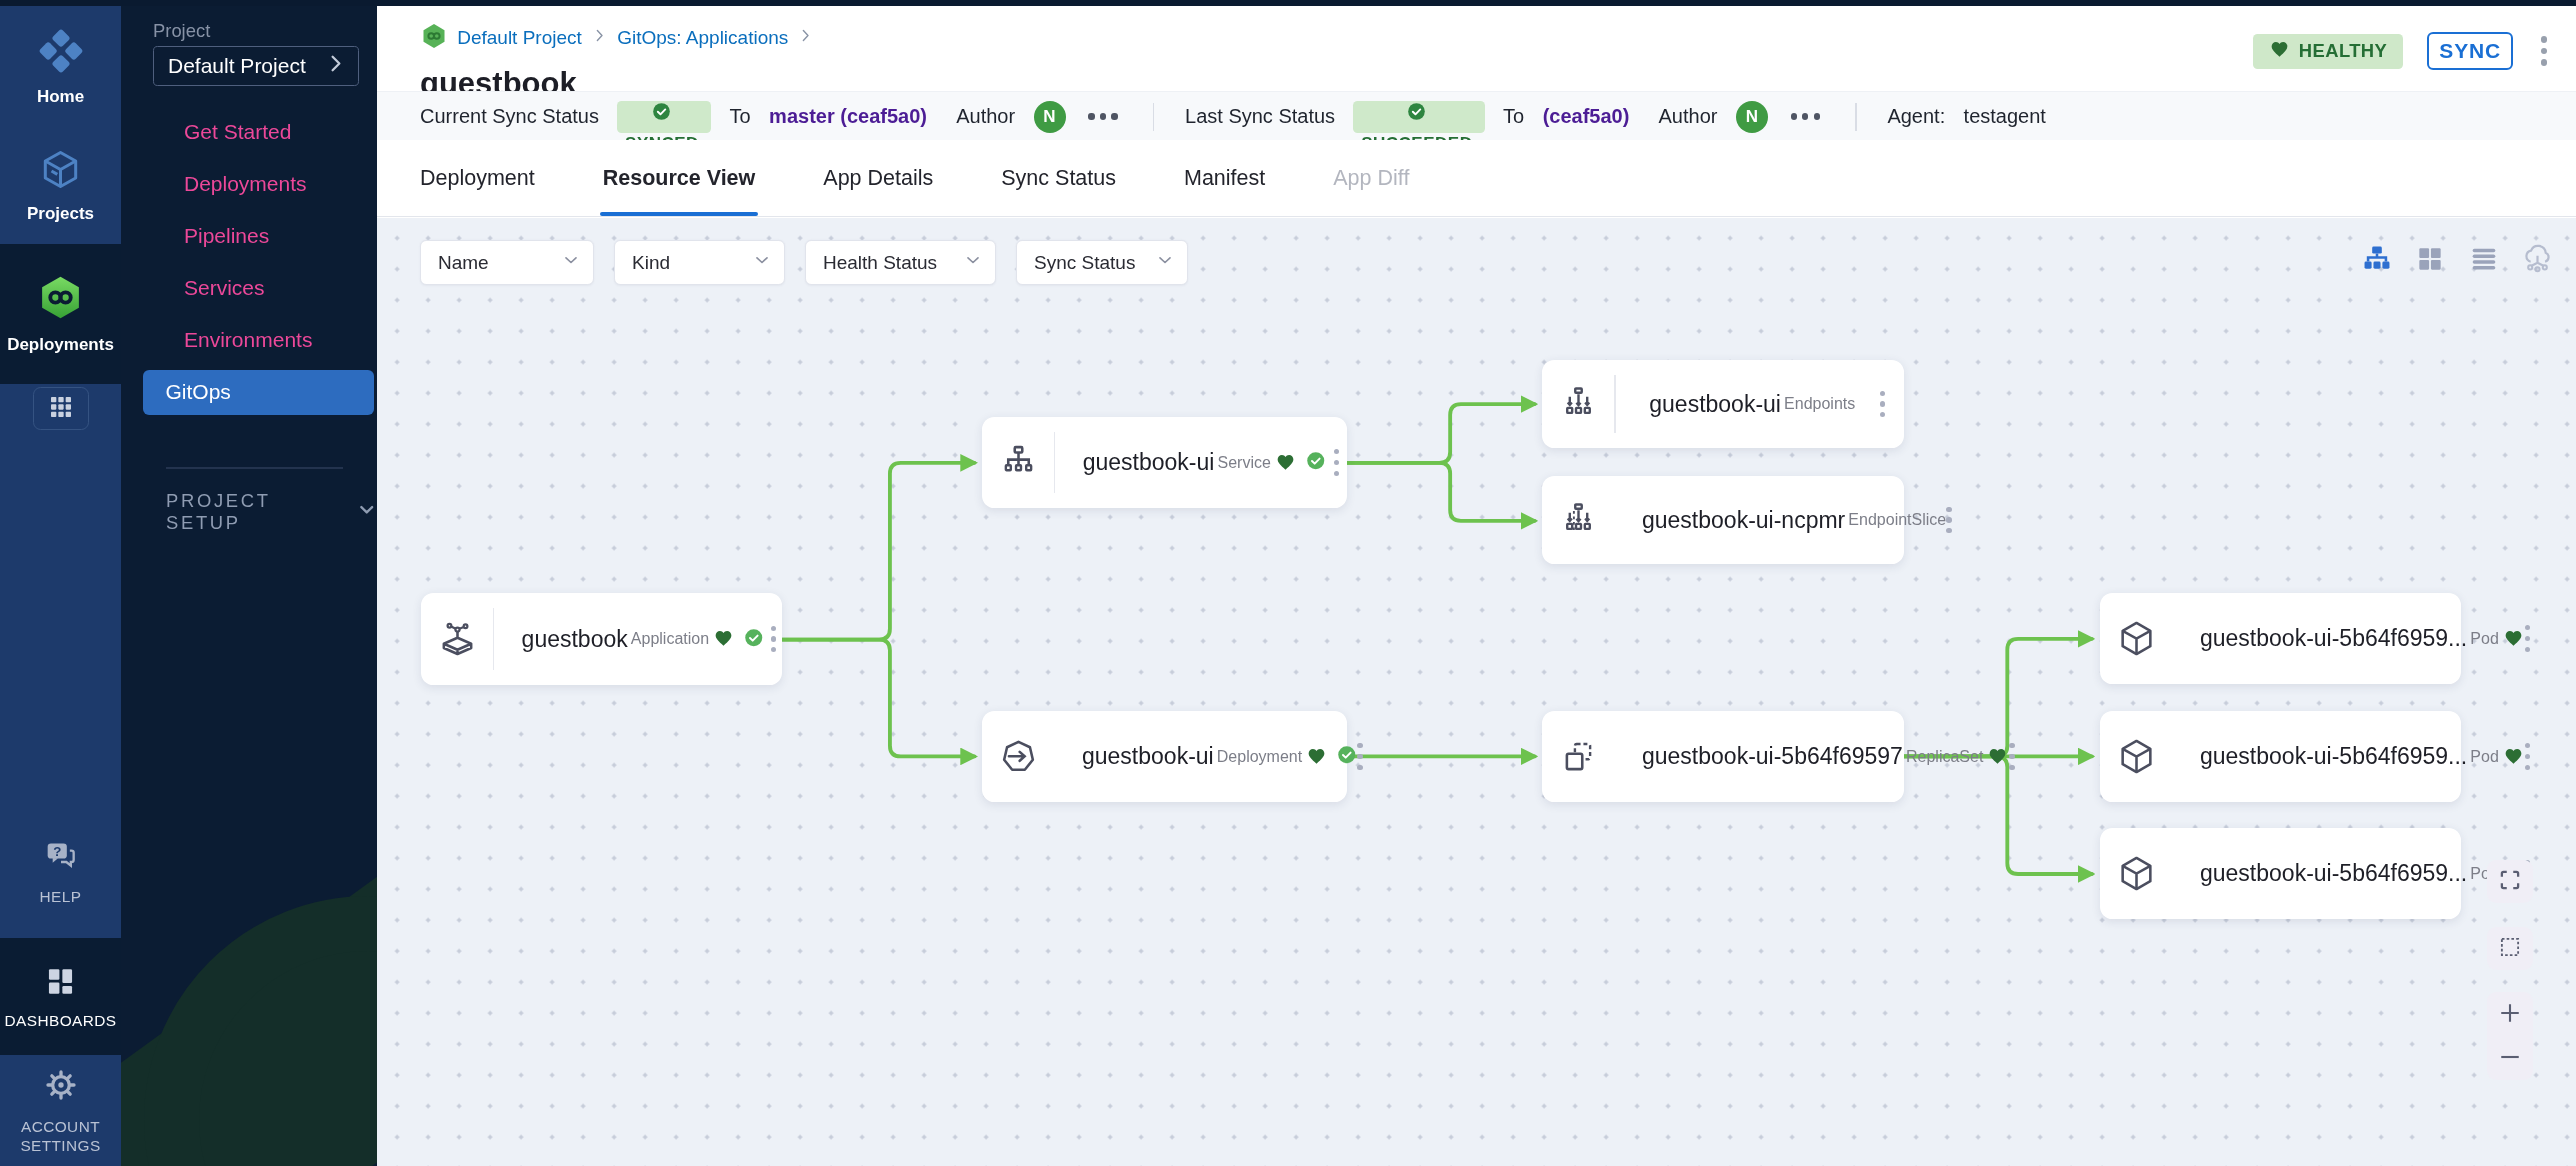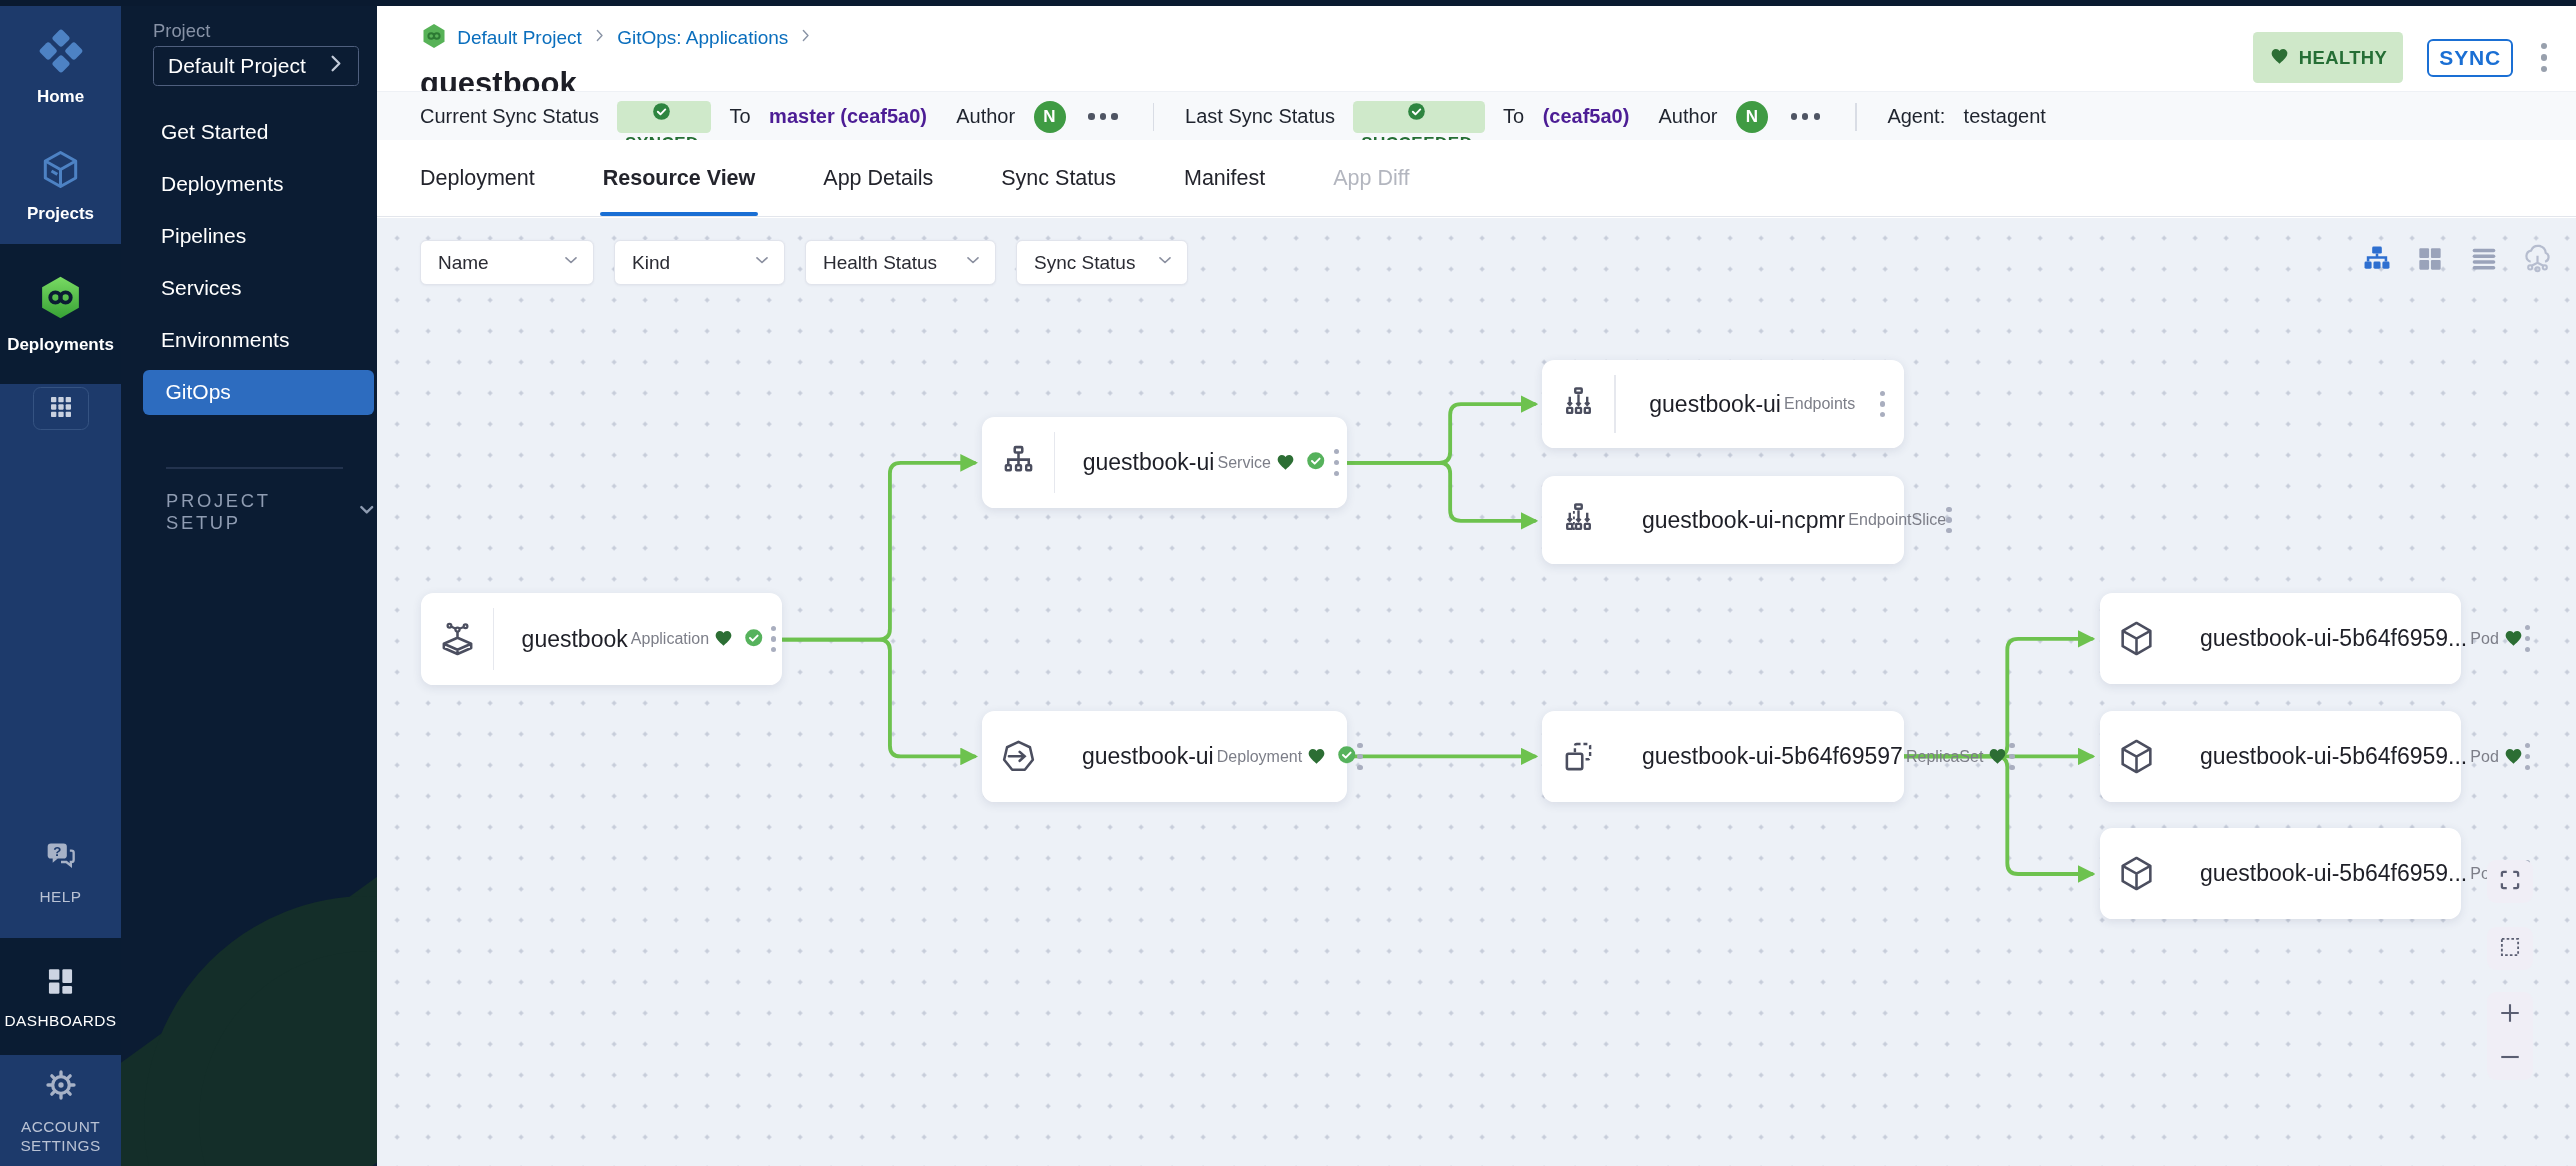--- a/index.html
+++ b/index.html
@@ -22,33 +22,33 @@
   .sidebar{position:absolute;left:121px;top:0;width:256px;height:100%;background:#0b1c33;z-index:6;overflow:hidden;}
   .wm-band{position:absolute;bottom:-15.4px;left:-108px;width:599px;height:231px;background:#142e29;
            transform:rotate(-36deg);}
   .wm-ring{position:absolute;bottom:-177px;left:23px;width:338px;height:338px;border-radius:50%;
            border:55px solid #142e29;background:transparent;}
   .sb-label{position:absolute;top:20px;left:32px;font-size:18.4px;color:#8792a6;}
   .sb-select{position:absolute;top:46px;left:32px;width:206px;height:40px;border:1.5px solid #4f5f7e;border-radius:4.6px;
              display:flex;align-items:center;justify-content:space-between;padding:0 10.8px 0 14px;color:#fff;
              font-size:21px;cursor:pointer;background:transparent;box-sizing:border-box;}
   .sb-menu{position:absolute;top:106px;left:0;width:100%;}
-  .side-item{height:52px;display:flex;align-items:center;padding-left:40px;font-size:21px;color:#ffffff;cursor:pointer;}
+  .side-item{height:52px;display:flex;align-items:center;padding-left:63px;font-size:21px;color:#ec4899;cursor:pointer;}
   .side-item.selected{background:#2d6cbf;color:#fff;height:45px;margin:3.8px 3.1px 3.8px 21.5px;border-radius:6.1px;
                       padding-left:23px;}
   .sb-div{position:absolute;top:467px;left:45px;width:177px;height:1.5px;background:#23334e;}
   .sb-setup{position:absolute;top:490px;left:45px;display:flex;align-items:center;gap:20px;color:#8f9cb2;
             font-size:18.4px;letter-spacing:2.7px;cursor:pointer;}
 
   
   .breadcrumb{position:absolute;top:21.5px;left:420px;display:flex;align-items:center;gap:9.2px;font-size:19px;z-index:3;}
   .crumb{color:#0a6ebd;cursor:pointer;}
   .page-title{position:absolute;top:45px;left:420px;font-size:31px;font-weight:700;color:#1d1e26;z-index:3;}
   .header-right{position:absolute;top:32px;right:26px;display:flex;align-items:center;gap:24.6px;z-index:3;}
-  .healthy-badge{height:51px;padding:0 15.4px;border-radius:4.6px;background:#cfe8c9;color:#256e35;font-weight:700;
+  .healthy-badge{height:35px;padding:0 15.4px;border-radius:4.6px;background:#cfe8c9;color:#256e35;font-weight:700;
                  font-size:18.4px;letter-spacing:0.4px;display:flex;align-items:center;gap:7.7px;}
   .sync-btn{min-width:86px;height:38px;border:2.3px solid #1a6fd4;border-radius:6.1px;color:#1a6fd4;font-weight:700;
             font-size:21px;letter-spacing:0.8px;display:flex;align-items:center;justify-content:center;background:#fff;
             cursor:pointer;box-sizing:border-box;}
   .vdots{display:flex;flex-direction:column;gap:5.4px;cursor:pointer;padding:3.1px;}
   .vdots i{width:6.1px;height:6.1px;border-radius:50%;background:#98a0ad;}
 
   
   .statusbar{position:absolute;top:91px;left:377px;right:0;height:49px;background:#f7f9fb;
              border-top:1.5px solid #eef1f5;display:flex;align-items:center;padding-left:43px;font-size:20px;

